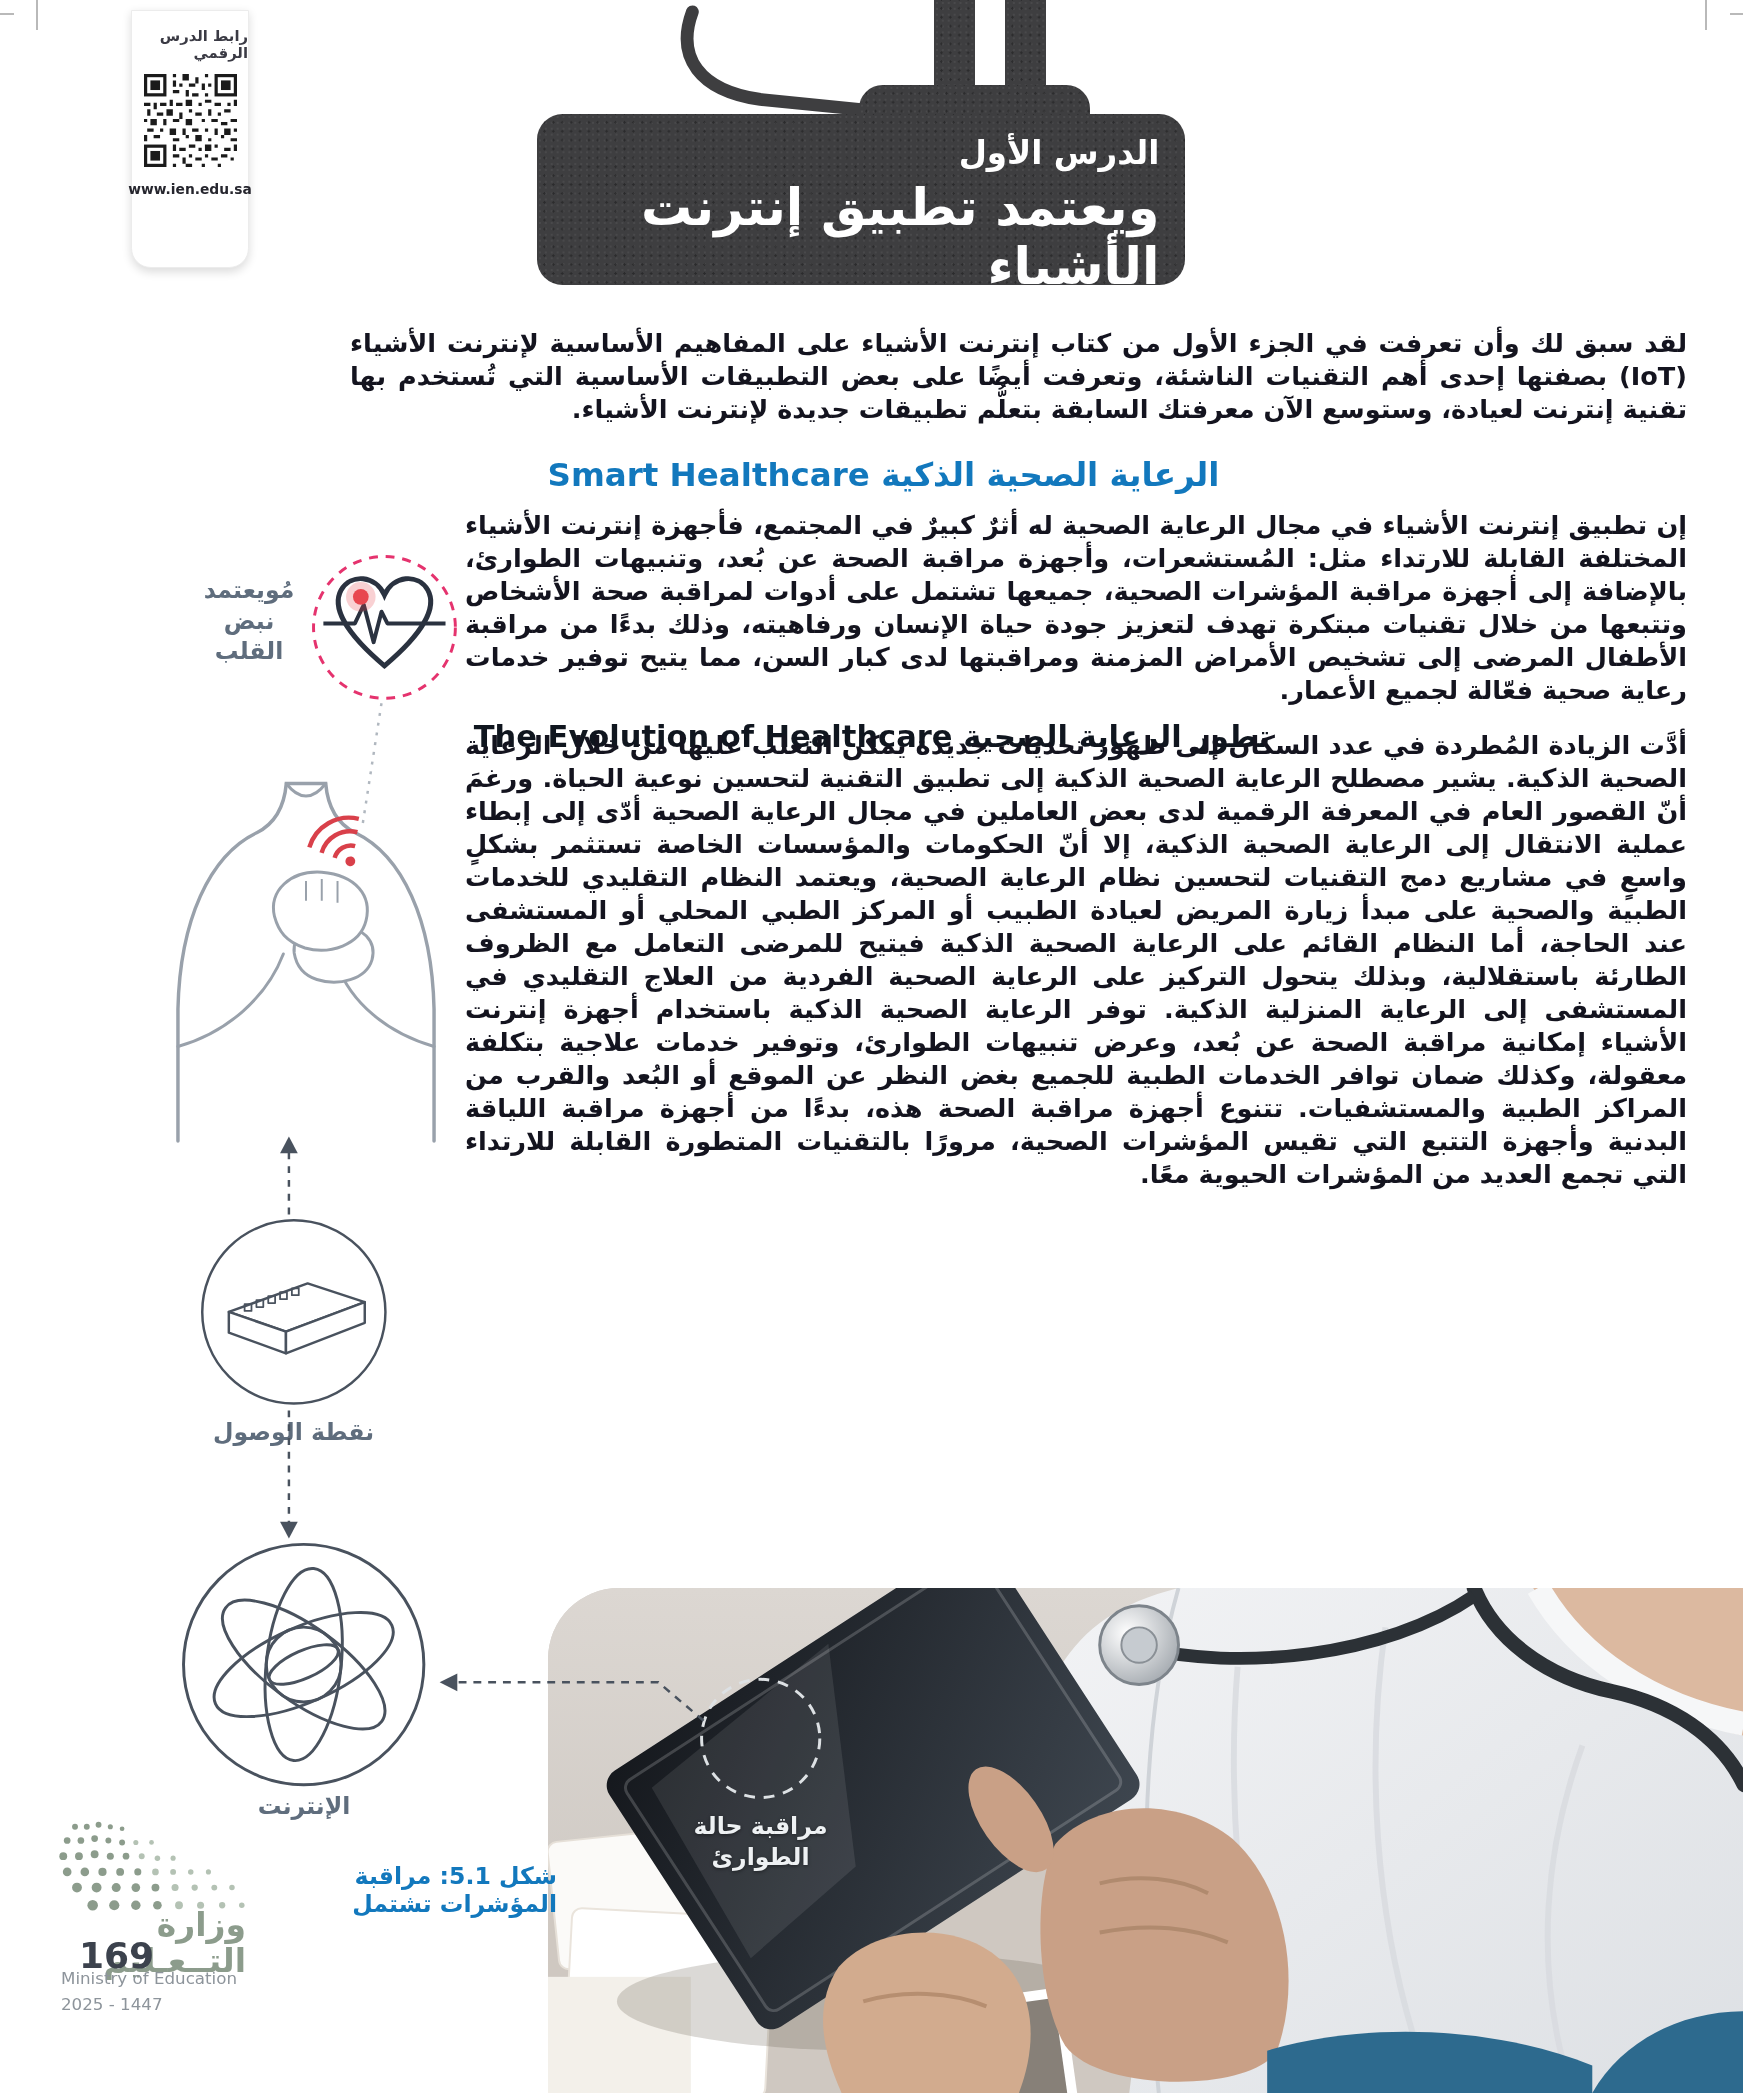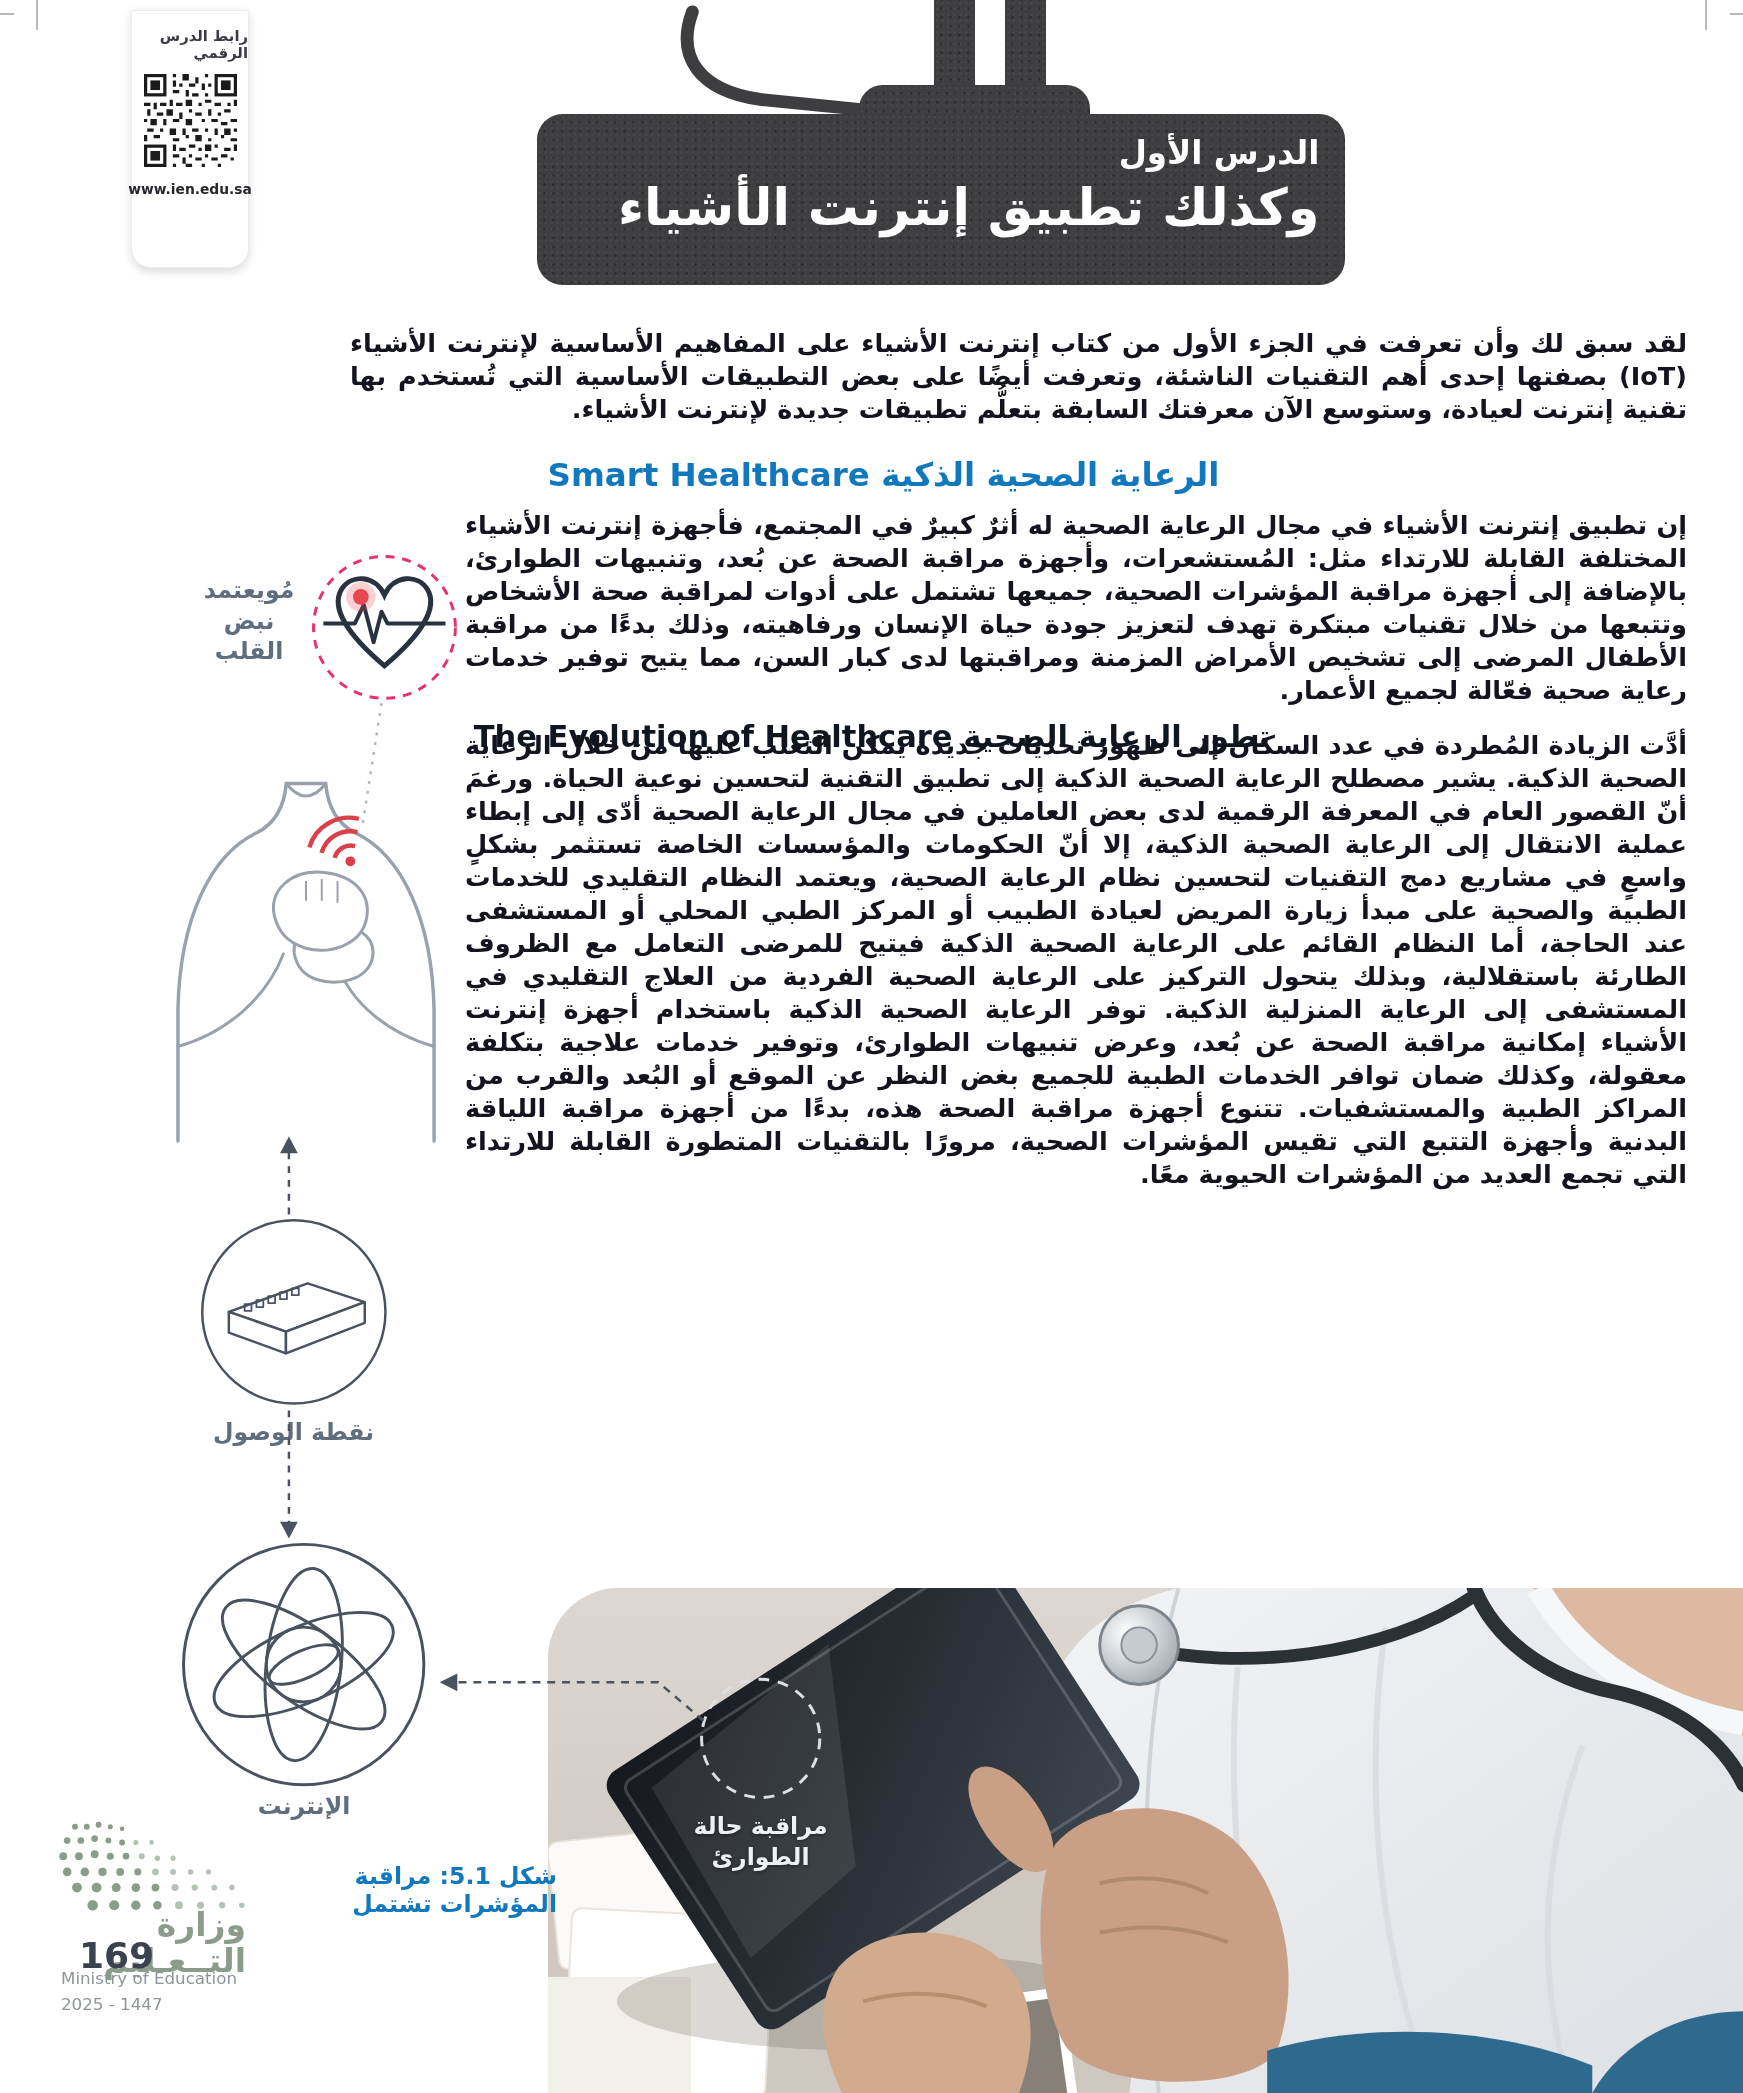--- a/index.html
+++ b/index.html
@@ -24,21 +24,21 @@
     background-color:#3e3e40;
     background-image:
       radial-gradient(rgba(255,255,255,.06) 1px, transparent 1.4px),
       radial-gradient(rgba(0,0,0,.30) 1px, transparent 1.4px);
     background-size:5.9px 5.9px, 8.9px 8.9px; background-position:0 0, 3px 3.9px;
   }
   .prong{position:absolute;top:0;width:41px;height:100px;border-radius:0 0 8.9px 8.9px;}
   .prong.p1{left:934px;} .prong.p2{left:1005px;}
   .plug-body{position:absolute;left:859px;top:85px;width:231px;height:77px;border-radius:23.6px 23.6px 0 0;}
   .banner{
-    position:absolute;left:537px;top:114px;width:808px;height:171px;border-radius:25.6px;
+    position:absolute;left:537px;top:114px;width:648px;height:171px;border-radius:25.6px;
     direction:rtl;color:#fff;box-sizing:border-box;padding:19.7px 25.6px 0 0;
   }
   .banner .lesson{font-size:32.5px;font-weight:bold;}
   .banner .btitle{font-size:51px;font-weight:bold;margin-top:5.9px;letter-spacing:-1px;}
   .cable-svg{position:absolute;left:591px;top:0;}
   
   .para{
     position:absolute; direction:rtl; text-align:justify;
     font-size:25.6px; line-height:33px; color:#14141f; font-weight:600;
   }
@@ -119,21 +119,21 @@
   </div>
 
   <svg class="cable-svg" width="315" height="128" viewBox="0 0 320 130">
     <path d="M103,12 C86,58 110,92 172,101 L292,113" stroke="#3e3e40" stroke-width="13" fill="none" stroke-linecap="round"></path>
   </svg>
   <div class="prong p1 noise"></div>
   <div class="prong p2 noise"></div>
   <div class="plug-body noise"></div>
   <div class="banner noise">
     <div class="lesson">الدرس الأول</div>
-    <div class="btitle">وكذلك تطبيق إنترنت الأشياء</div>
+    <div class="btitle">ويعتمد تطبيق إنترنت الأشياء</div>
   </div>
 
   <div class="text-layer">
     <p class="para p-intro"><span>لقد سبق لك وأن تعرفت في الجزء الأول من كتاب إنترنت الأشياء على المفاهيم الأساسية </span><b>لإنترنت الأشياء (IoT)</b><span> بصفتها إحدى أهم التقنيات الناشئة، وتعرفت أيضًا على بعض التطبيقات الأساسية التي تُستخدم بها تقنية إنترنت لعيادة، وستوسع الآن معرفتك السابقة بتعلُّم تطبيقات جديدة لإنترنت الأشياء.</span></p>
 
     <h2 class="heading h-blue"><span>الرعاية الصحية الذكية</span> <span class="h-en">Smart Healthcare</span></h2>
 
     <p class="para p-smart">إن تطبيق إنترنت الأشياء في مجال الرعاية الصحية له أثرٌ كبيرٌ في المجتمع، فأجهزة إنترنت الأشياء المختلفة القابلة للارتداء مثل: المُستشعرات، وأجهزة مراقبة الصحة عن بُعد، وتنبيهات الطوارئ، بالإضافة إلى أجهزة مراقبة المؤشرات الصحية، جميعها تشتمل على أدوات لمراقبة صحة الأشخاص وتتبعها من خلال تقنيات مبتكرة تهدف لتعزيز جودة حياة الإنسان ورفاهيته، وذلك بدءًا من مراقبة الأطفال المرضى إلى تشخيص الأمراض المزمنة ومراقبتها لدى كبار السن، مما يتيح توفير خدمات رعاية صحية فعّالة لجميع الأعمار.</p>
 
     <h3 class="heading h-dark"><span>تطور الرعاية الصحية</span> <span class="h-en">The Evolution of Healthcare</span></h3>

